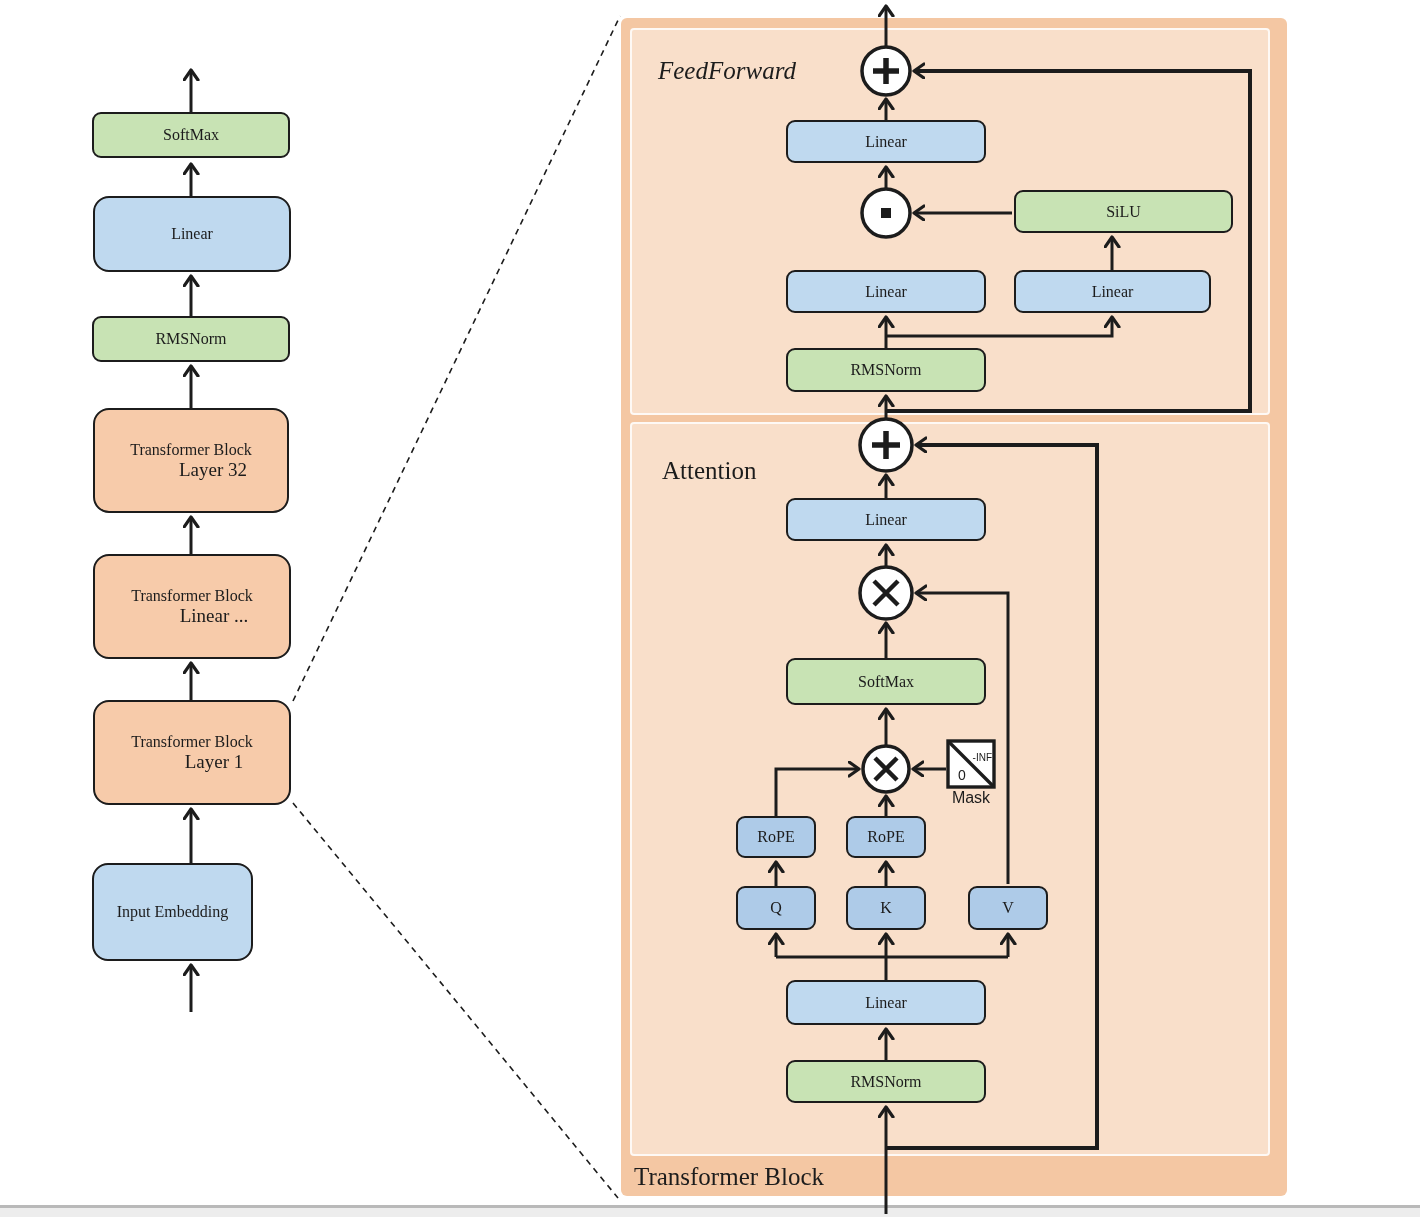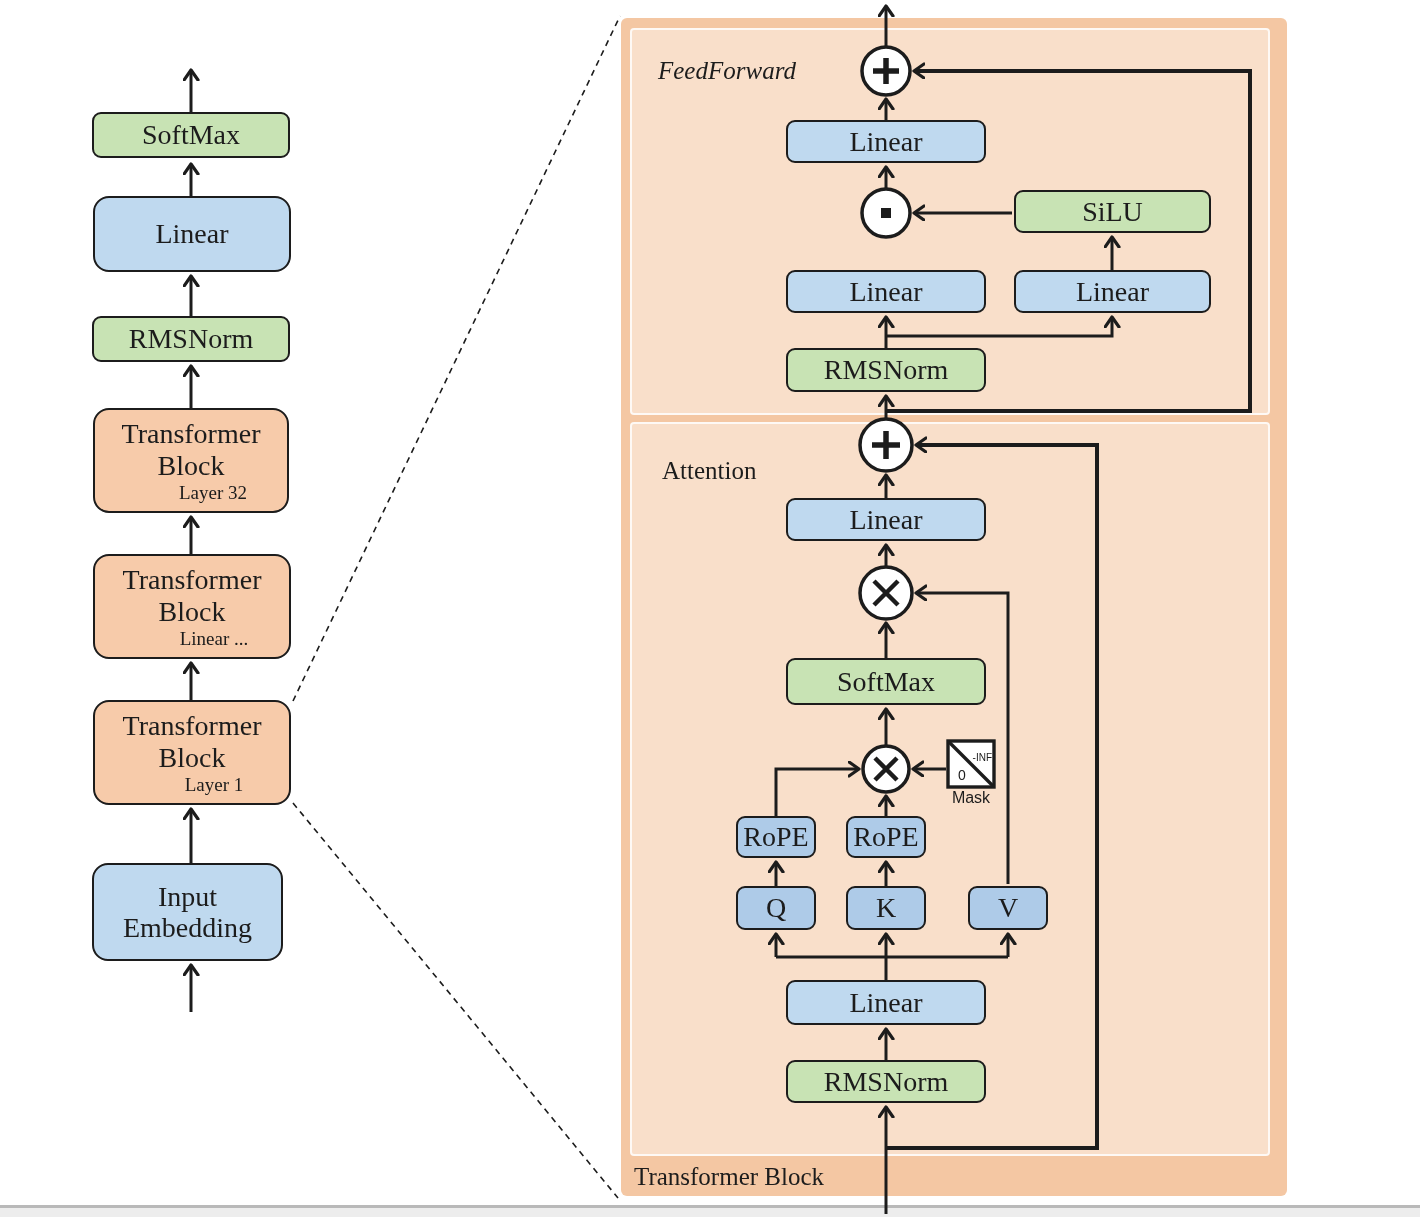--- a/index.html
+++ b/index.html
@@ -22,21 +22,21 @@
   svg#wires{position:absolute;left:0;top:0;z-index:5;}
   .box{position:absolute;z-index:10;box-sizing:border-box;display:flex;flex-direction:column;
        align-items:center;justify-content:center;text-align:center;
        border:2.5px solid var(--ink);}
   .green{background:var(--green);}
   .blue{background:var(--blue);}
   .blue2{background:var(--blue2);}
   .orange{background:var(--orange);}
   .r8{border-radius:9px;}
   .r16{border-radius:16px;}
-  .lbl{font-size:28px;line-height:1.12;}
+  .lbl{font-size:16px;line-height:1.12;}
   .sub{font-size:19px;line-height:1.05;margin-top:2px;margin-left:44px;}
   .seclabel{position:absolute;z-index:11;font-size:25px;}
   #bottom-rule{position:absolute;left:0;top:1205px;width:1420px;height:3px;background:#b9b9b9;z-index:2;}
   #bottom-strip{position:absolute;left:0;top:1208px;width:1420px;height:9px;background:#ededed;z-index:1;}
   text{font-family:"Liberation Sans",sans-serif;fill:var(--ink);}
 </style>
 </head>
 <body>
 
 <div id="canvas">
@@ -142,28 +142,28 @@
       <div class="sub">Layer 32</div>
     </div>
   <div class="box orange r16" style="left:93px;top:554px;width:198px;height:105px;">
       <div class="lbl">Transformer Block</div>
       <div class="sub">Linear ...</div>
     </div>
   <div class="box orange r16" style="left:93px;top:700px;width:198px;height:105px;">
       <div class="lbl">Transformer Block</div>
       <div class="sub">Layer 1</div>
     </div>
-  <div class="box blue r16" style="left:92px;top:863px;width:191px;height:98px;">
+  <div class="box blue r16" style="left:92px;top:863px;width:161px;height:98px;">
       <div class="lbl">Input Embedding</div>
     </div>
 
   <div class="box blue r8" style="left:786px;top:120px;width:200px;height:43px;">
       <div class="lbl">Linear</div>
     </div>
-  <div class="box green r8" style="left:1014px;top:190px;width:197px;height:43px;">
+  <div class="box green r8" style="left:1014px;top:190px;width:219px;height:43px;">
       <div class="lbl">SiLU</div>
     </div>
   <div class="box blue r8" style="left:786px;top:270px;width:200px;height:43px;">
       <div class="lbl">Linear</div>
     </div>
   <div class="box blue r8" style="left:1014px;top:270px;width:197px;height:43px;">
       <div class="lbl">Linear</div>
     </div>
   <div class="box green r8" style="left:786px;top:348px;width:200px;height:44px;">
       <div class="lbl">RMSNorm</div>

